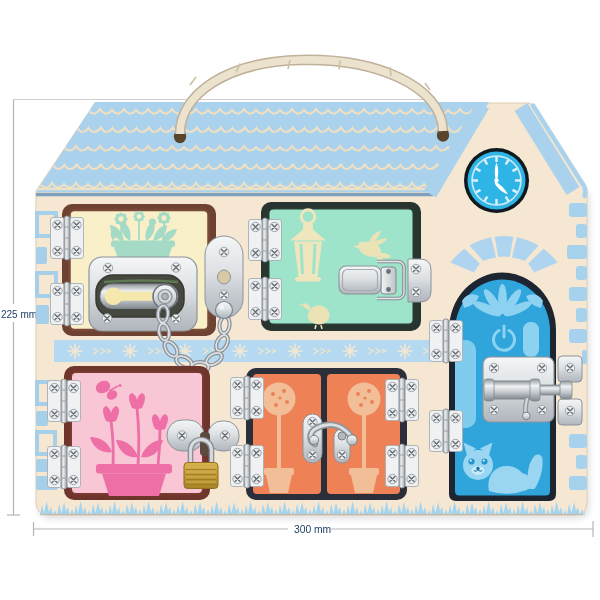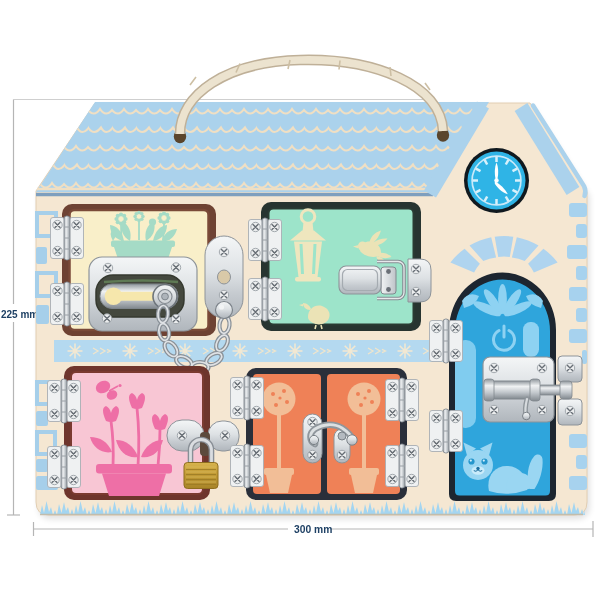--- a/index.html
+++ b/index.html
@@ -1,16 +1,16 @@
 <!DOCTYPE html>
 <html><head>
 <meta charset="utf-8">
 <style>
   html,body{margin:0;padding:0;background:#fff;}
-  .scene{width:600px;height:600px;position:relative;font-family:"Liberation Sans",sans-serif;font-weight:bold;}
+  .scene{width:600px;height:600px;position:relative;font-family:"Liberation Sans",sans-serif;}
 </style>
 </head>
 <body>
 <div class="scene">
 <svg width="600" height="600" viewBox="0 0 600 600" xmlns="http://www.w3.org/2000/svg">
 <defs>
   <linearGradient id="gM" x1="0" y1="0" x2="0" y2="1">
     <stop offset="0" stop-color="#F4F6F7"></stop>
     <stop offset="0.45" stop-color="#DDE1E4"></stop>
     <stop offset="0.7" stop-color="#C6CBD0"></stop>

